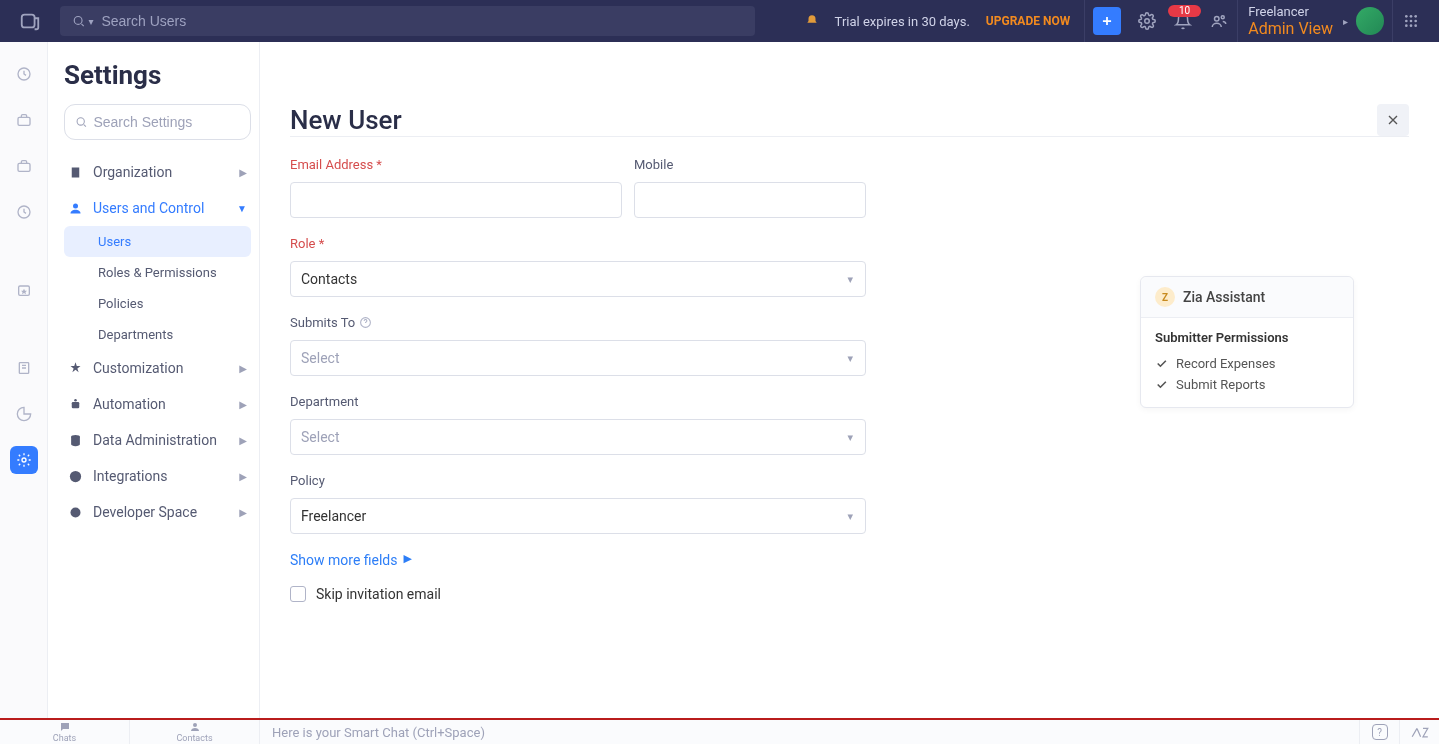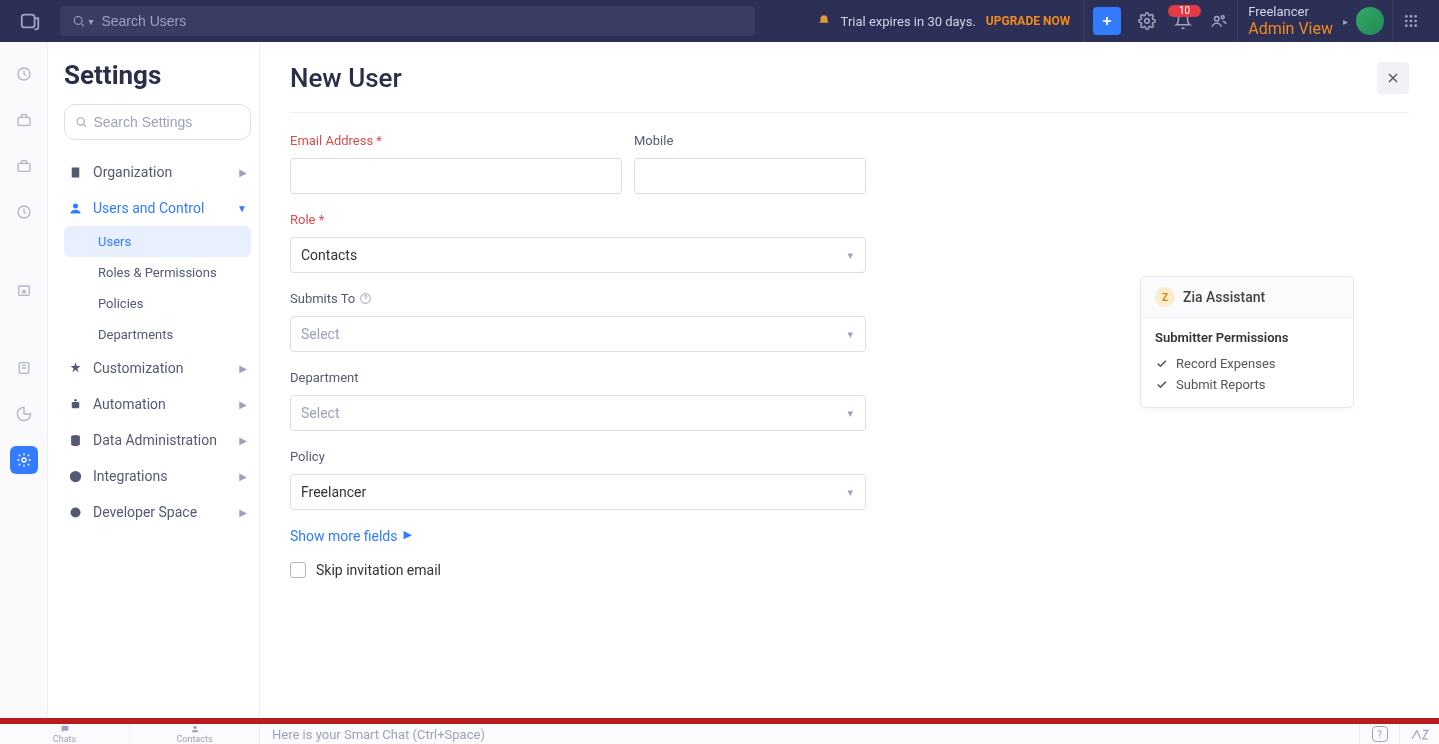--- a/index.html
+++ b/index.html
@@ -5,21 +5,21 @@
 * { box-sizing: border-box; margin: 0; padding: 0; }
 body { font-family: -apple-system, BlinkMacSystemFont, "Segoe UI", Roboto, sans-serif; font-size: 14px; color: #333; background: #fff; width: 1439px; height: 744px; overflow: hidden; position: relative; }
 
 
 .topbar { height: 42px; background: #2c2f56; display: flex; align-items: center; padding: 0 10px; gap: 10px; }
 .logo-box { width: 40px; height: 42px; display: flex; align-items: center; justify-content: center; color: #a0a4bf; }
 .search-bar { flex: none; width: 695px; height: 30px; background: #3a3d63; border-radius: 4px; display: flex; align-items: center; padding: 0 12px; color: #9ea2c0; }
 .search-bar input { background: transparent; border: none; outline: none; color: #cfd2e6; font-size: 14px; width: 100%; margin-left: 8px; }
 .search-bar input::placeholder { color: #9ea2c0; }
 .topbar-right { margin-left: auto; display: flex; align-items: center; height: 100%; }
-.trial-msg { color: #d0d3e8; font-size: 13px; display: flex; align-items: center; gap: 10px; padding: 0 14px; }
+.trial-msg { color: #d0d3e8; font-size: 13px; display: flex; align-items: center; gap: 16px; padding: 0 14px; }
 .trial-msg .bell-sm { color: #e29b3a; }
 .upgrade { color: #f28a1f; font-weight: 700; font-size: 12px; }
 .topbar-sep { width: 1px; height: 42px; background: #3b3e66; }
 .icon-btn { width: 36px; height: 36px; display: flex; align-items: center; justify-content: center; color: #a0a4bf; position: relative; cursor: pointer; }
 .icon-btn .badge { position: absolute; top: 2px; right: 0px; background: #e63946; color: #fff; font-size: 10px; border-radius: 8px; padding: 1px 11px; line-height: 1; }
 .plus-btn { width: 28px; height: 28px; background: #347cff; border-radius: 4px; display: flex; align-items: center; justify-content: center; color: #fff; margin: 0 8px; cursor: pointer; }
 .user-block { display: flex; flex-direction: column; align-items: flex-start; justify-content: center; padding: 0 10px; }
 .user-name { color: #d0d3e8; font-size: 13px; }
 .user-role { color: #f28a1f; font-size: 16px; }
 .avatar { width: 28px; height: 28px; border-radius: 50%; background: linear-gradient(135deg,#3a6,#285); margin: 0 8px; }
@@ -38,21 +38,21 @@
 .search-settings input::placeholder { color: #9ea2b8; }
 .nav-group { display: flex; align-items: center; padding: 10px 4px; color: #555a72; font-size: 14px; cursor: pointer; gap: 10px; }
 .nav-group .chev { margin-left: auto; color: #9ea2b8; font-size: 10px; }
 .nav-group.expanded { color: #347cff; }
 .nav-group svg { width: 15px; height: 15px; }
 .sub-item { padding: 8px 4px 8px 34px; font-size: 13px; color: #555a72; cursor: pointer; border-radius: 6px; }
 .sub-item.active { background: #e8efff; color: #347cff; }
 
 
 .main { position: absolute; left: 260px; top: 42px; right: 0; bottom: 26px; padding: 20px 30px 0 30px; overflow-y: auto; }
-.main-head { display: flex; align-items: center; border-bottom: 1px solid #eceef3; padding-bottom: 18px; margin-bottom: 20px; }
+.main-head { display: flex; align-items: center; border-bottom: 1px solid #eceef3; margin-bottom: 20px; margin-top: 42px; }
 .main-head h2 { font-size: 26px; font-weight: 500; color: #2a2e48; }
 .close-btn { margin-left: auto; width: 32px; height: 32px; background: #f0f2f7; border-radius: 4px; display: flex; align-items: center; justify-content: center; color: #555; cursor: pointer; }
 
 .form-row { display: flex; gap: 12px; margin-bottom: 18px; }
 .form-col { width: 332px; }
 .form-col-wide { width: 576px; }
 .form-label { font-size: 13px; color: #555a72; margin-bottom: 10px; display: flex; align-items: center; gap: 4px; }
 .form-label.req { color: #d54d4d; }
 .form-label .help { color: #b0b4c8; }
 .text-input { width: 100%; height: 36px; border: 1px solid #dcdfe8; border-radius: 4px; padding: 0 10px; font-size: 14px; outline: none; }
@@ -66,21 +66,21 @@
 .assistant-title { font-size: 14px; color: #444; font-weight: 500; }
 .assistant-body { padding: 12px 14px; }
 .assistant-body .ptitle { font-size: 13px; font-weight: 600; color: #333; margin-bottom: 8px; }
 .perm-item { display: flex; align-items: center; gap: 8px; font-size: 13px; color: #555; padding: 3px 0; }
 
 .show-more { color: #2d7ef7; font-size: 14px; display: flex; align-items: flex-start; gap: 6px; cursor: pointer; margin: 6px 0 18px 0; }
 .checkbox-row { display: flex; align-items: center; gap: 10px; font-size: 14px; color: #333; }
 .checkbox { width: 16px; height: 16px; border: 1.5px solid #b0b4c8; border-radius: 3px; cursor: pointer; }
 
 
-.bottombar { position: absolute; left: 0; right: 0; bottom: 0; height: 26px; background: #fafbfd; border-top: 6px solid #b91c1c; display: flex; align-items: center; }
+.bottombar { position: absolute; left: 0; right: 0; bottom: 0; height: 26px; background: #fafbfd; border-top: 2px solid #b91c1c; display: flex; align-items: center; }
 .bb-left { width: 260px; display: flex; align-items: center; height: 100%; }
 .bb-item { flex: 1; display: flex; flex-direction: column; align-items: center; justify-content: center; gap: 0px; color: #9ea2b8; font-size: 9px; border-right: 1px solid #eceef3; height: 100%; cursor: pointer; }
 .bb-item svg { width: 12px; height: 12px; }
 .smart-chat { flex: 1; padding: 0 12px; color: #9ea2b8; font-size: 13px; }
 .bb-right { display: flex; align-items: center; height: 100%; }
 .bb-icon { width: 40px; height: 100%; display: flex; align-items: center; justify-content: center; color: #9ea2b8; border-left: 1px solid #eceef3; cursor: pointer; }
 .qbox { width: 16px; height: 16px; border: 1.5px solid #9ea2b8; border-radius: 4px; display: flex; align-items: center; justify-content: center; font-size: 10px; }
 
 svg { display: block; }
 </style>

